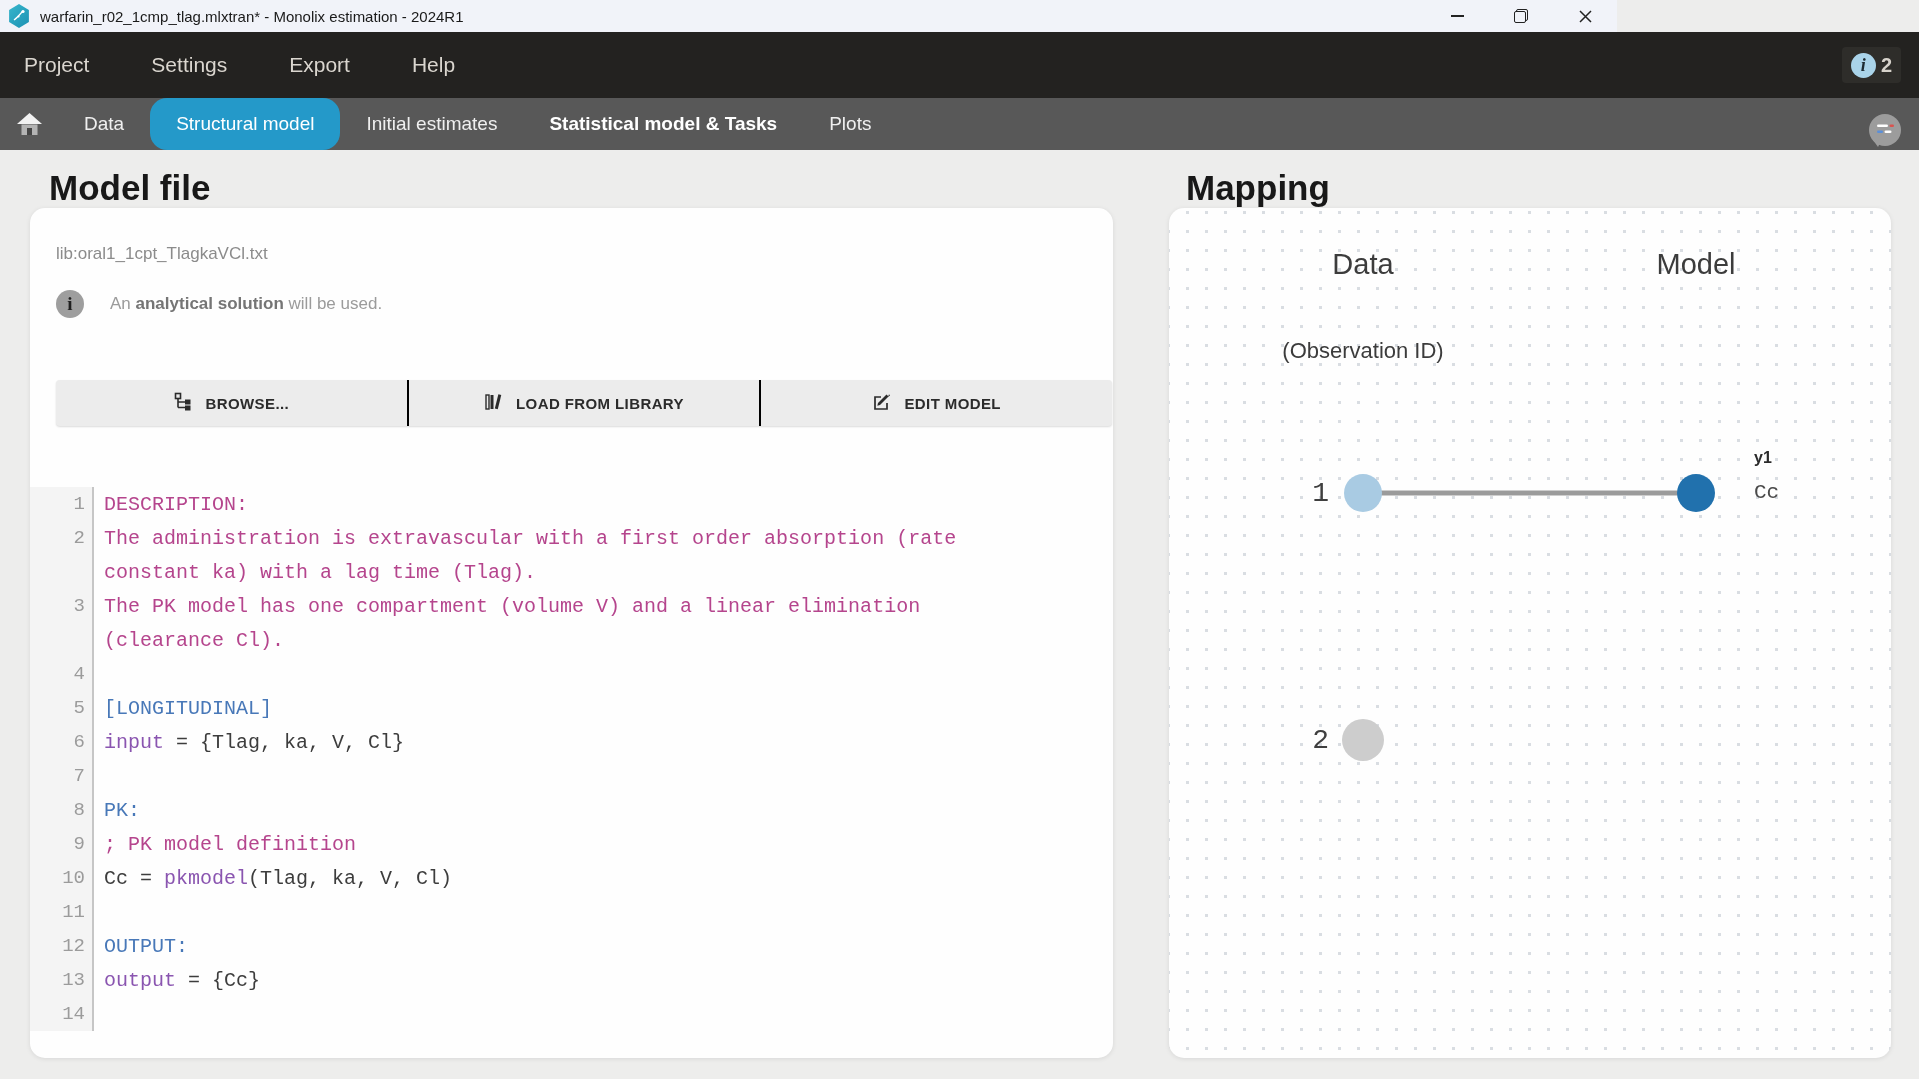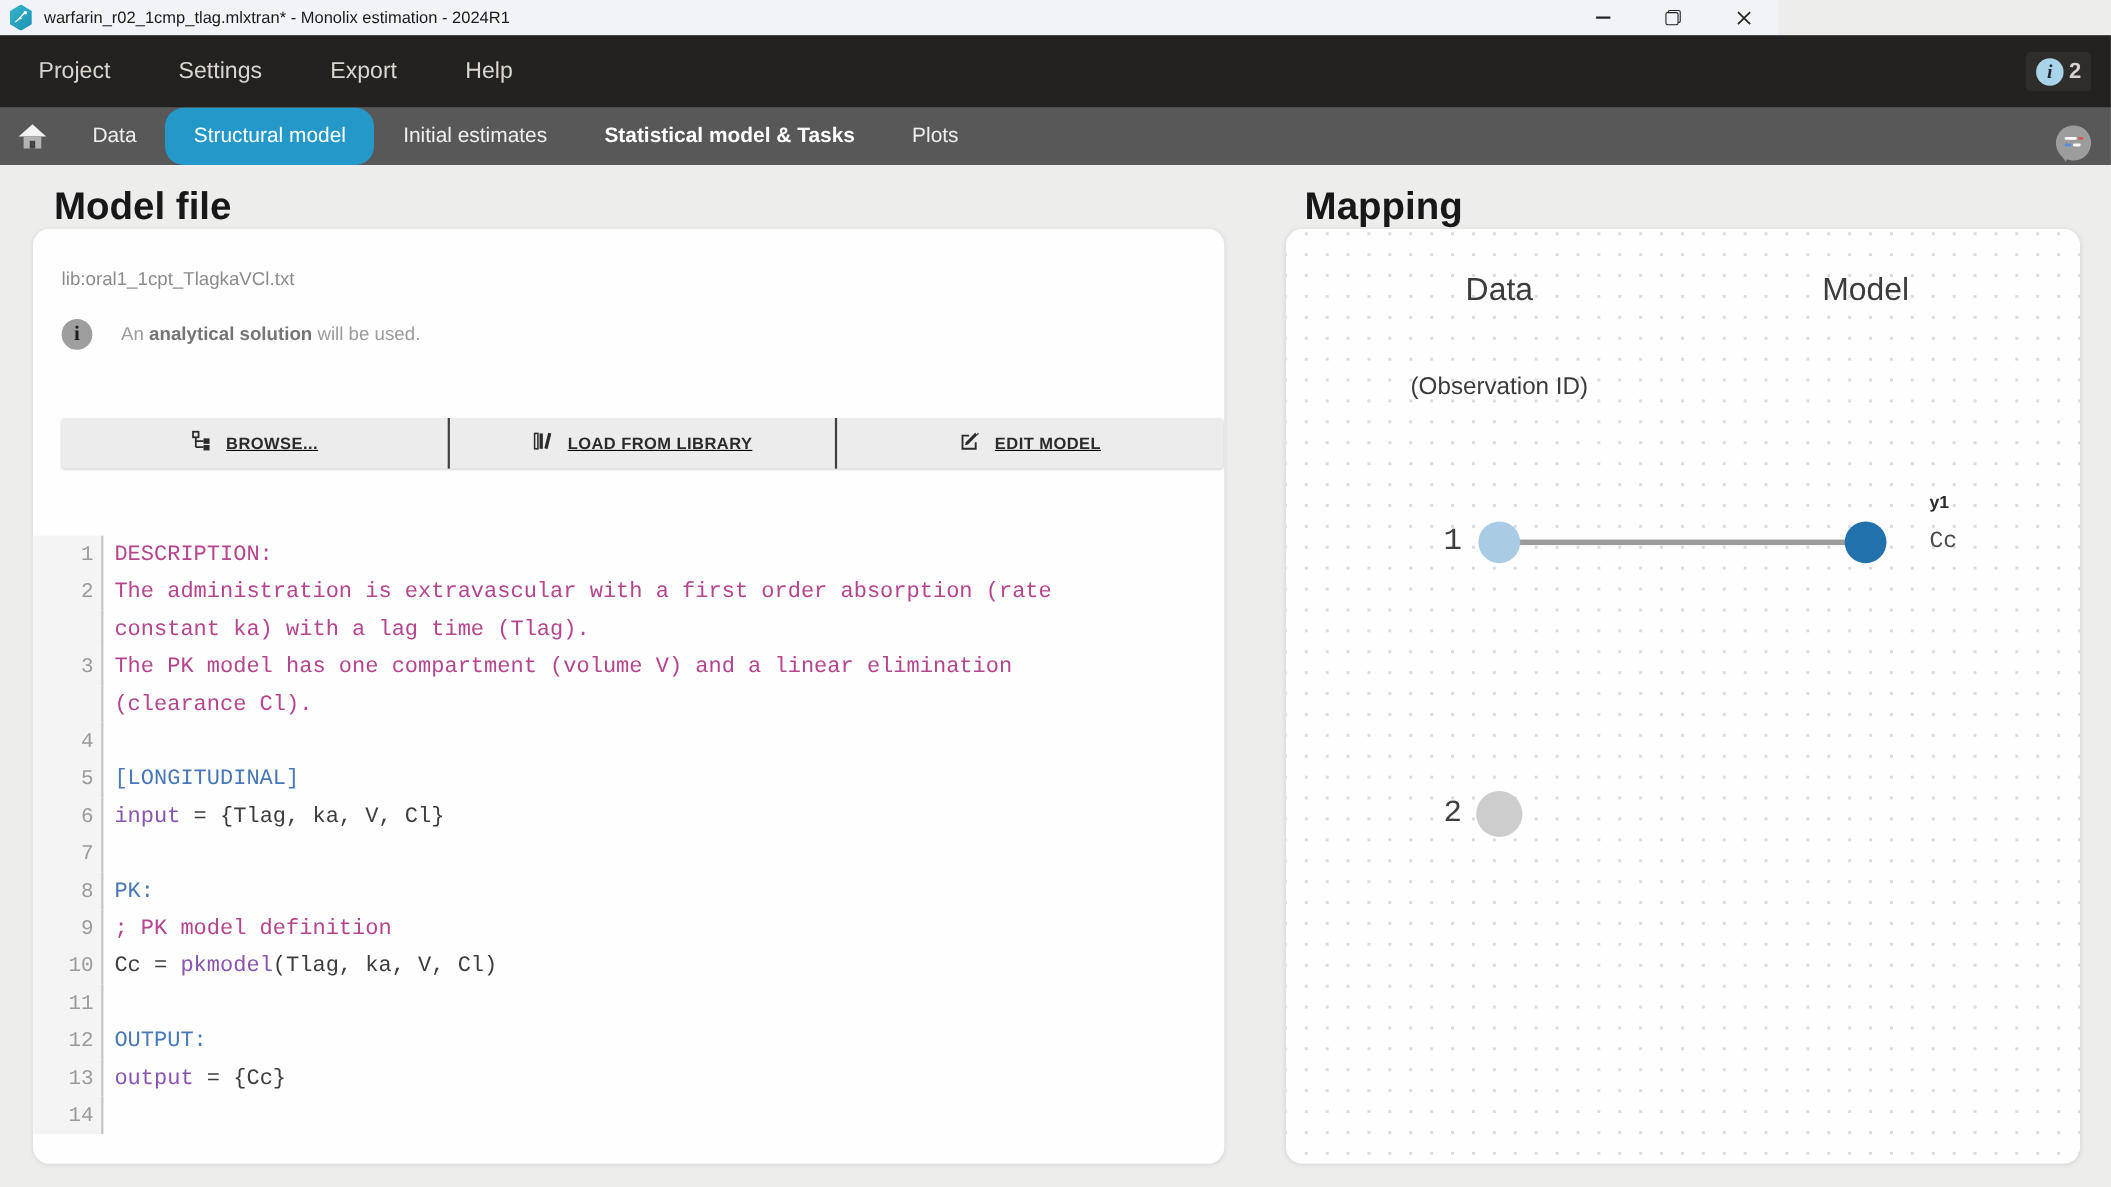--- a/index.html
+++ b/index.html
@@ -19,21 +19,21 @@
   .min-glyph { width:13px; height:2px; background:#222; display:block; }
   .restore-glyph { position:relative; width:14px; height:14px; display:block; }
   .restore-glyph::before { content:''; position:absolute; top:0; right:0; width:10px; height:10px;
     border:1.5px solid #222; border-radius:2px; }
   .restore-glyph::after { content:''; position:absolute; bottom:0; left:0; width:10px; height:10px;
     border:1.5px solid #222; background:#f1f3f9; border-radius:2px; }
 
   
   .menubar { position:absolute; top:32px; left:0; width:1919px; height:66px;
     background:#232220; display:flex; align-items:center; }
-  .menu-items { display:flex; align-items:center; padding-left:35px; }
+  .menu-items { display:flex; align-items:center; padding-left:24px; }
   .menu-item { color:#dad6cf; font-size:21px; margin-right:62px; cursor:default; }
   .info-badge { margin-left:auto; margin-right:18px; background:#2e2d2a; border-radius:4px;
     height:36px; padding:0 9px; display:flex; align-items:center; gap:5px; cursor:default; }
   .info-circle { width:25px; height:25px; border-radius:50%; background:#a9d3e9;
     color:#1d2b33; font-family:"Liberation Serif", serif; font-weight:700; font-style:italic;
     font-size:18px; display:flex; align-items:center; justify-content:center; }
   .info-count { color:#d6d2cb; font-size:20px; font-weight:700; }
 
   
   .tabbar { position:absolute; top:98px; left:0; width:1919px; height:52px;
@@ -55,24 +55,24 @@
 
   
   .lib-path { position:absolute; left:26px; top:36px; font-size:17px; color:#8b8b8b; }
   .note-row { position:absolute; left:26px; top:82px; display:flex; align-items:center; gap:26px; }
   .note-icon { width:28px; height:28px; border-radius:50%; background:#9e9e9e; color:#1f1f1f;
     font-family:"Liberation Serif", serif; font-weight:700; font-size:19px;
     display:flex; align-items:center; justify-content:center; }
   .note-text { font-size:17px; color:#9b9b9b; }
   .note-text b { color:#757575; }
   .toolbar { position:absolute; left:26px; top:172px; width:1056px; height:46px;
-    background:#ececec; border-radius:4px; display:flex; box-shadow:0 1px 2px rgba(0,0,0,.14);text-decoration:underline; }
+    background:#ececec; border-radius:4px; display:flex; box-shadow:0 1px 2px rgba(0,0,0,.14); }
   .tool-btn { flex:1; display:flex; align-items:center; justify-content:center; gap:12px;
     font-size:15px; font-weight:700; letter-spacing:.4px; color:#2b2b2b; cursor:default; }
-  .tool-btn + .tool-btn { border-left:2px solid #404040; }
+  .tool-btn + .tool-btn { border-left:2px solid #000000; }
 
   .editor { position:absolute; left:0; top:279px; width:1083px; }
   .code-row { display:flex; height:34px; align-items:center; }
   .ln { width:64px; min-width:64px; align-self:stretch; background:#f4f4f4;
     border-right:2px solid #c6c6c6; color:#9b9b9b; font-family:"Liberation Mono", monospace;
     font-size:19px; text-align:right; padding-right:7px; display:flex;
     align-items:center; justify-content:flex-end; }
   .code-text { font-family:"Liberation Mono", monospace; font-size:20px; white-space:pre; padding-left:10px; }
   .c-comment { color:var(--code-comment); }
   .c-section { color:var(--code-section); }

